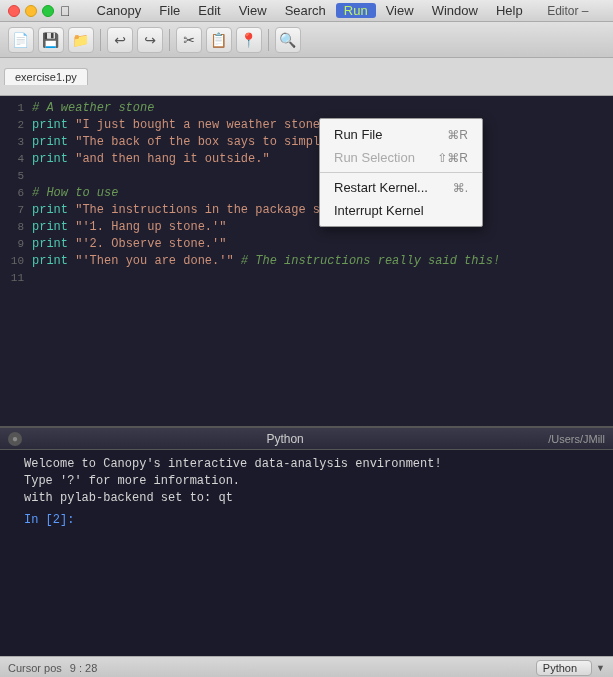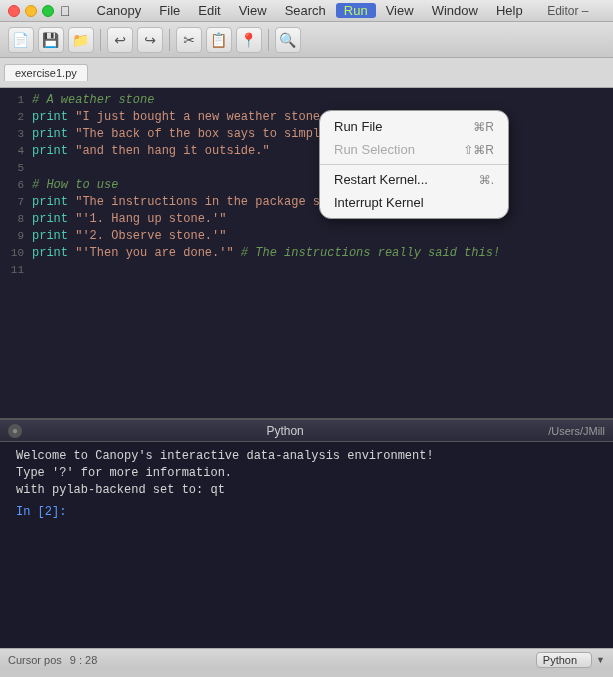--- a/index.html
+++ b/index.html
@@ -93,21 +93,21 @@
     .toolbar-separator {
       width: 1px;
       height: 22px;
       background: #aaa;
       margin: 0 2px;
     }
 
     
     .tab-bar {
       background: #d8d8d8;
-      height: 30px;
+      height: 38px;
       display: flex;
       align-items: center;
       padding: 0 4px;
       border-bottom: 1px solid #aaa;
     }
     .tab {
       padding: 2px 10px;
       font-size: 11px;
       color: #333;
       background: #e8e8e8;
@@ -182,21 +182,21 @@
       text-align: center;
       color: #ccc;
       font-size: 12px;
     }
     .bottom-path {
       color: #999;
       font-size: 11px;
     }
     .bottom-content {
       flex: 1;
-      padding: 6px 16px;
+      padding: 6px 24px;
       font-family: "Courier New", Courier, monospace;
       font-size: 12px;
       line-height: 17px;
       color: #d4d4d4;
       overflow: hidden;
     }
     .prompt-text { color: #d4d4d4; }
     .prompt-in { color: #5b9bff; }
 
     
@@ -238,24 +238,24 @@
       left: 0;
       right: 0;
       bottom: 0;
       z-index: 10;
       pointer-events: none;
     }
     .dropdown-menu {
       position: absolute;
       top: 0;
       left: 319px;
-      width: 190px;
+      width: 164px;
       background: #f5f5f5;
       border: 1px solid #999;
-      border-radius: 12px;
+      border-radius: 2px;
       box-shadow: 2px 4px 12px rgba(0,0,0,0.4);
       pointer-events: all;
       padding: 4px 0;
     }
     .dropdown-item {
       display: flex;
       align-items: center;
       justify-content: space-between;
       padding: 4px 14px;
       font-size: 13px;

